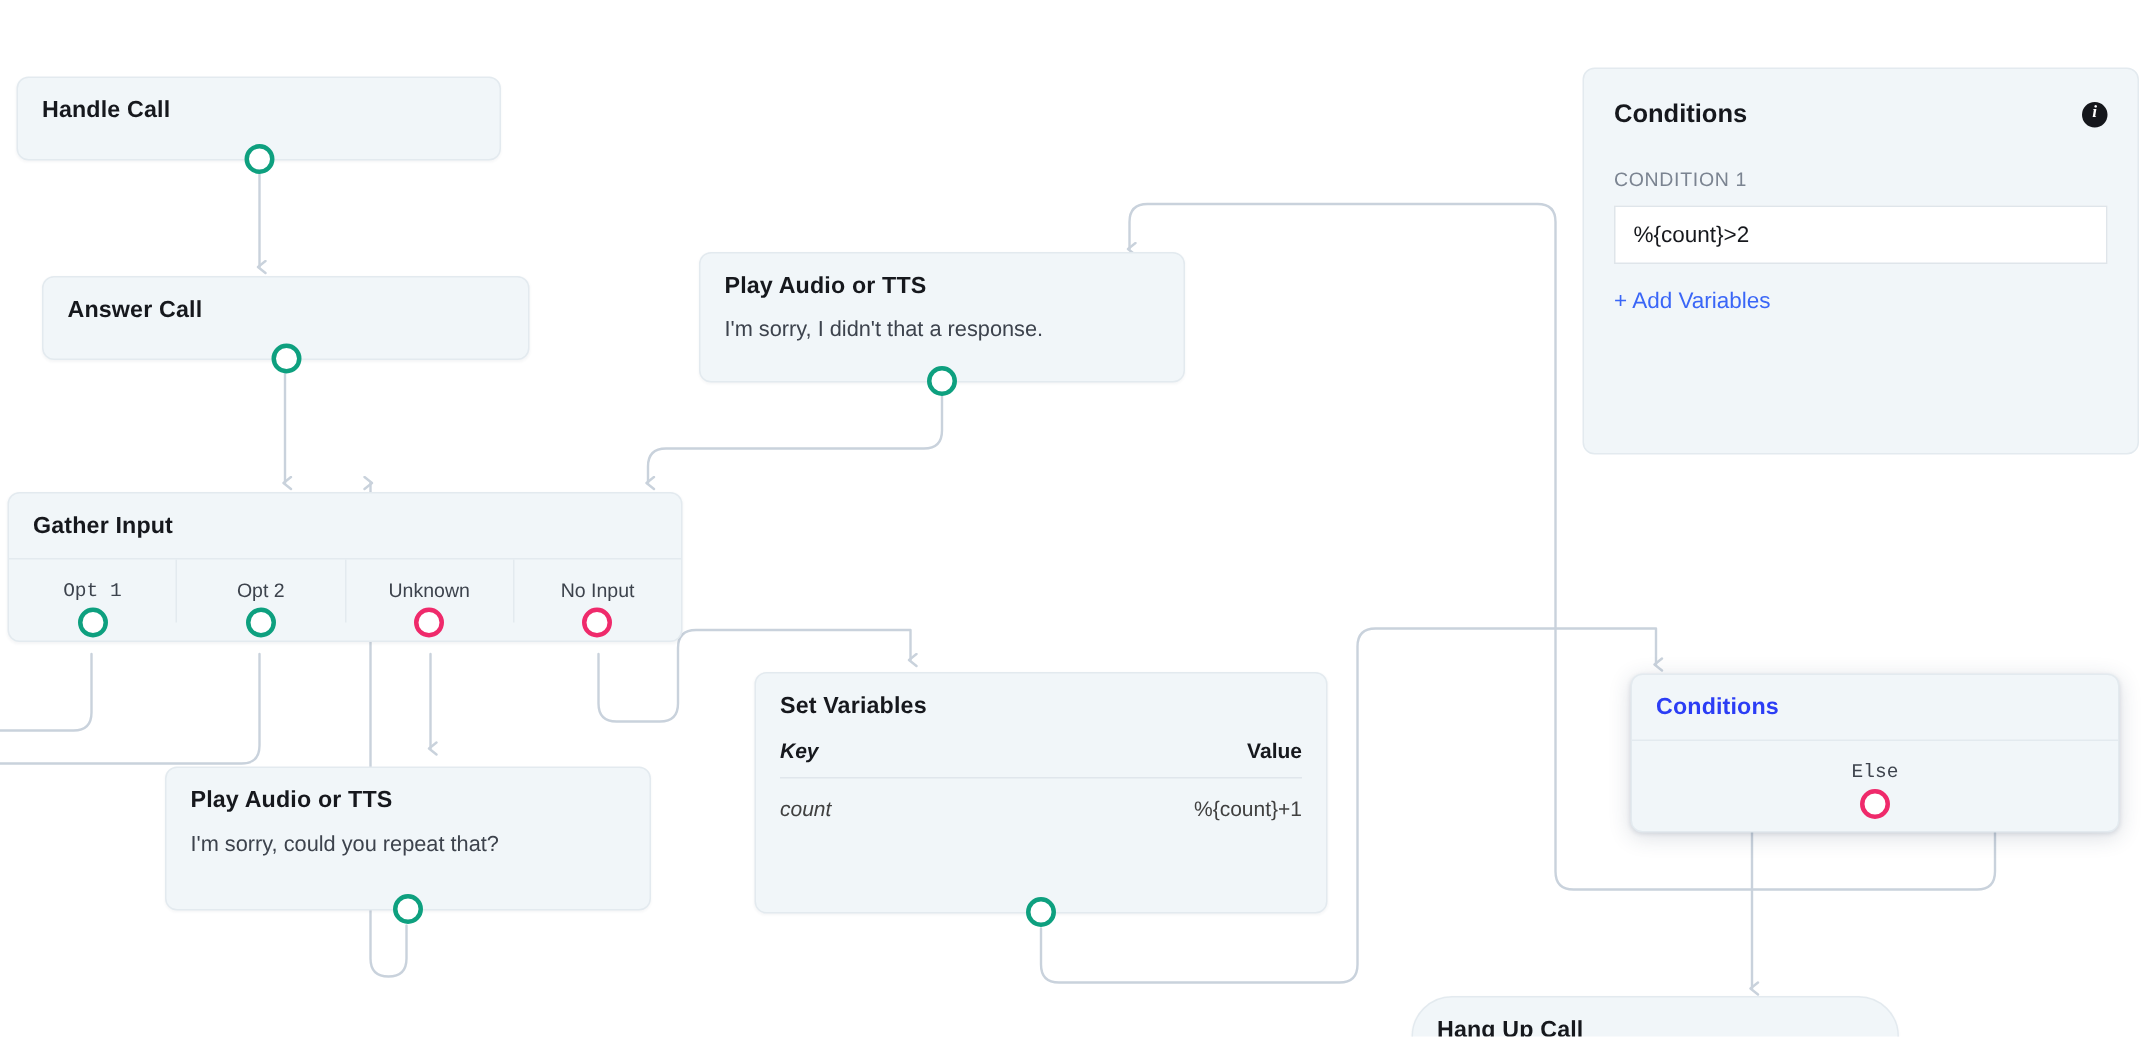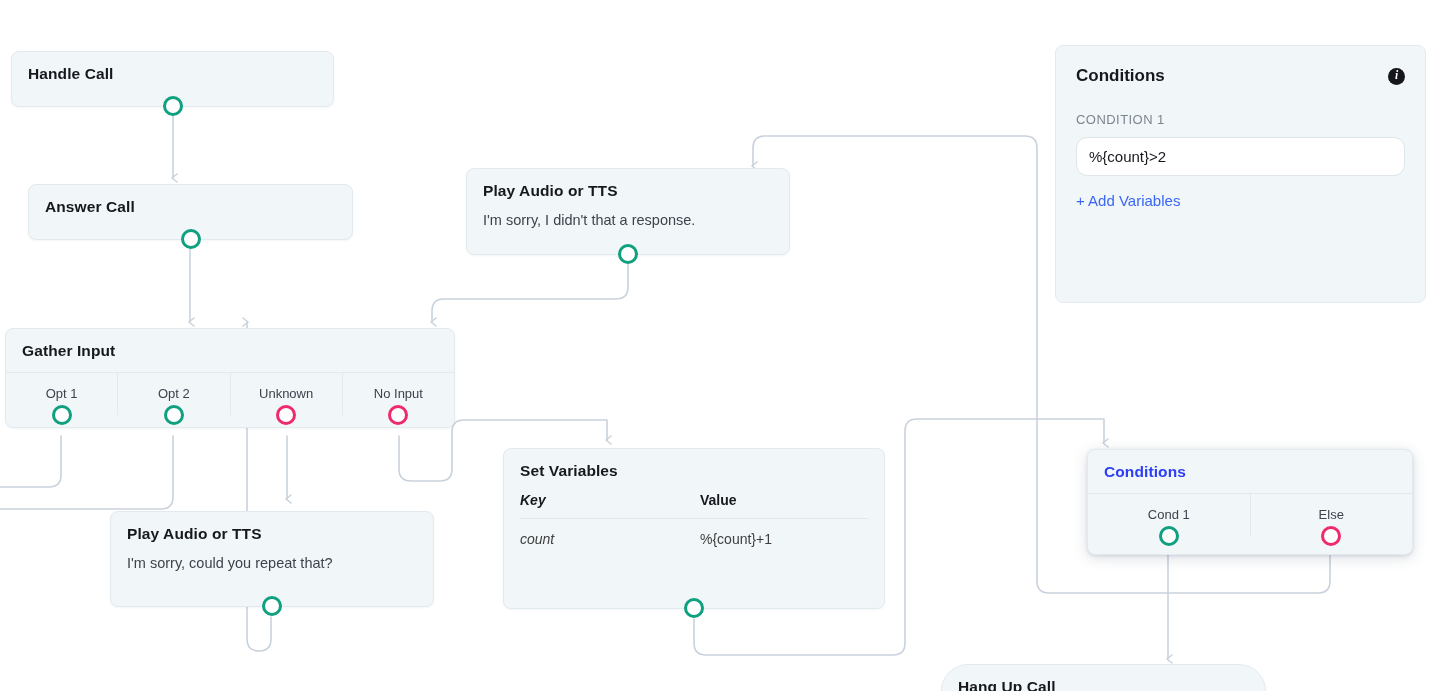--- a/index.html
+++ b/index.html
@@ -49,21 +49,21 @@
   .port{
     flex:1 1 0;
     position:relative;
     text-align:center;
     font-size:13px;
     color:#3d434d;
     padding:13px 2px 14px 2px;
     border-left:1px solid #e3eaef;
     box-sizing:border-box;
   }
-  .port:first-child{border-left:none;}
+  .port:first-child{border-left:none;font-family:Liberation Mono, monospace;}
   .dot{
     position:absolute;
     left:50%;bottom:-10px;
     transform:translateX(-50%);
     width:20px;height:20px;
     border-radius:50%;
     border:3.5px solid #0ea07f;
     background:#ffffff;
     box-sizing:border-box;
   }
@@ -80,21 +80,21 @@
     box-sizing:border-box;
     z-index:4;
   }
 
   
   .kvtable{padding:0 16px 0 16px;}
   .kvrow{display:flex;font-size:14px;}
   .kvrow.head{color:#16181d;font-weight:bold;padding-bottom:10px;}
   .kvrow.body{color:#404040;padding-top:12px;border-top:1px solid #e0e6ec;padding-bottom:18px;}
   .kvk{width:180px;font-style:italic;}
-  .kvv{flex:1;}
+  .kvv{flex:1;text-align:right;}
 
   
   .panel{
     position:absolute;
     background:#f1f6f9;
     border:1px solid #e3eaef;
     border-radius:8px;
     box-sizing:border-box;
   }
   .panel-head{
@@ -111,21 +111,21 @@
     line-height:1;
   }
   .panel-label{
     font-size:13px;color:#7b8491;letter-spacing:.45px;
     padding:26px 20px 0 20px;
   }
   .panel-input{
     margin:10px 20px 0 20px;
     background:#ffffff;
     border:1px solid #dfe5ea;
-    border-radius:11px;
+    border-radius:0;
     padding:10px 12px;
     font-size:15px;
     color:#16181d;
     font-family:"Liberation Sans",sans-serif;
     box-sizing:border-box;
     width:calc(100% - 40px);
     outline:none;
   }
   .panel-link{
     display:inline-block;
@@ -231,24 +231,20 @@
         <div class="kvv">%{count}+1</div>
       </div>
     </div>
     <div class="bdot"></div>
   </div>
 
   <div class="node selected" style="left:1087px;top:410px;width:326px;height:106px;">
     <div class="title sel">Conditions</div>
     <div class="ports">
       <div class="port">
-        <span>Cond 1</span>
-        <span class="dot"></span>
-      </div>
-      <div class="port">
         <span>Else</span>
         <span class="dot pink"></span>
       </div>
     </div>
   </div>
 
   <div class="node" style="left:941px;top:625px;width:325px;height:56px;border-radius:27px;">
     <div class="title">Hang Up Call</div>
   </div>
 

